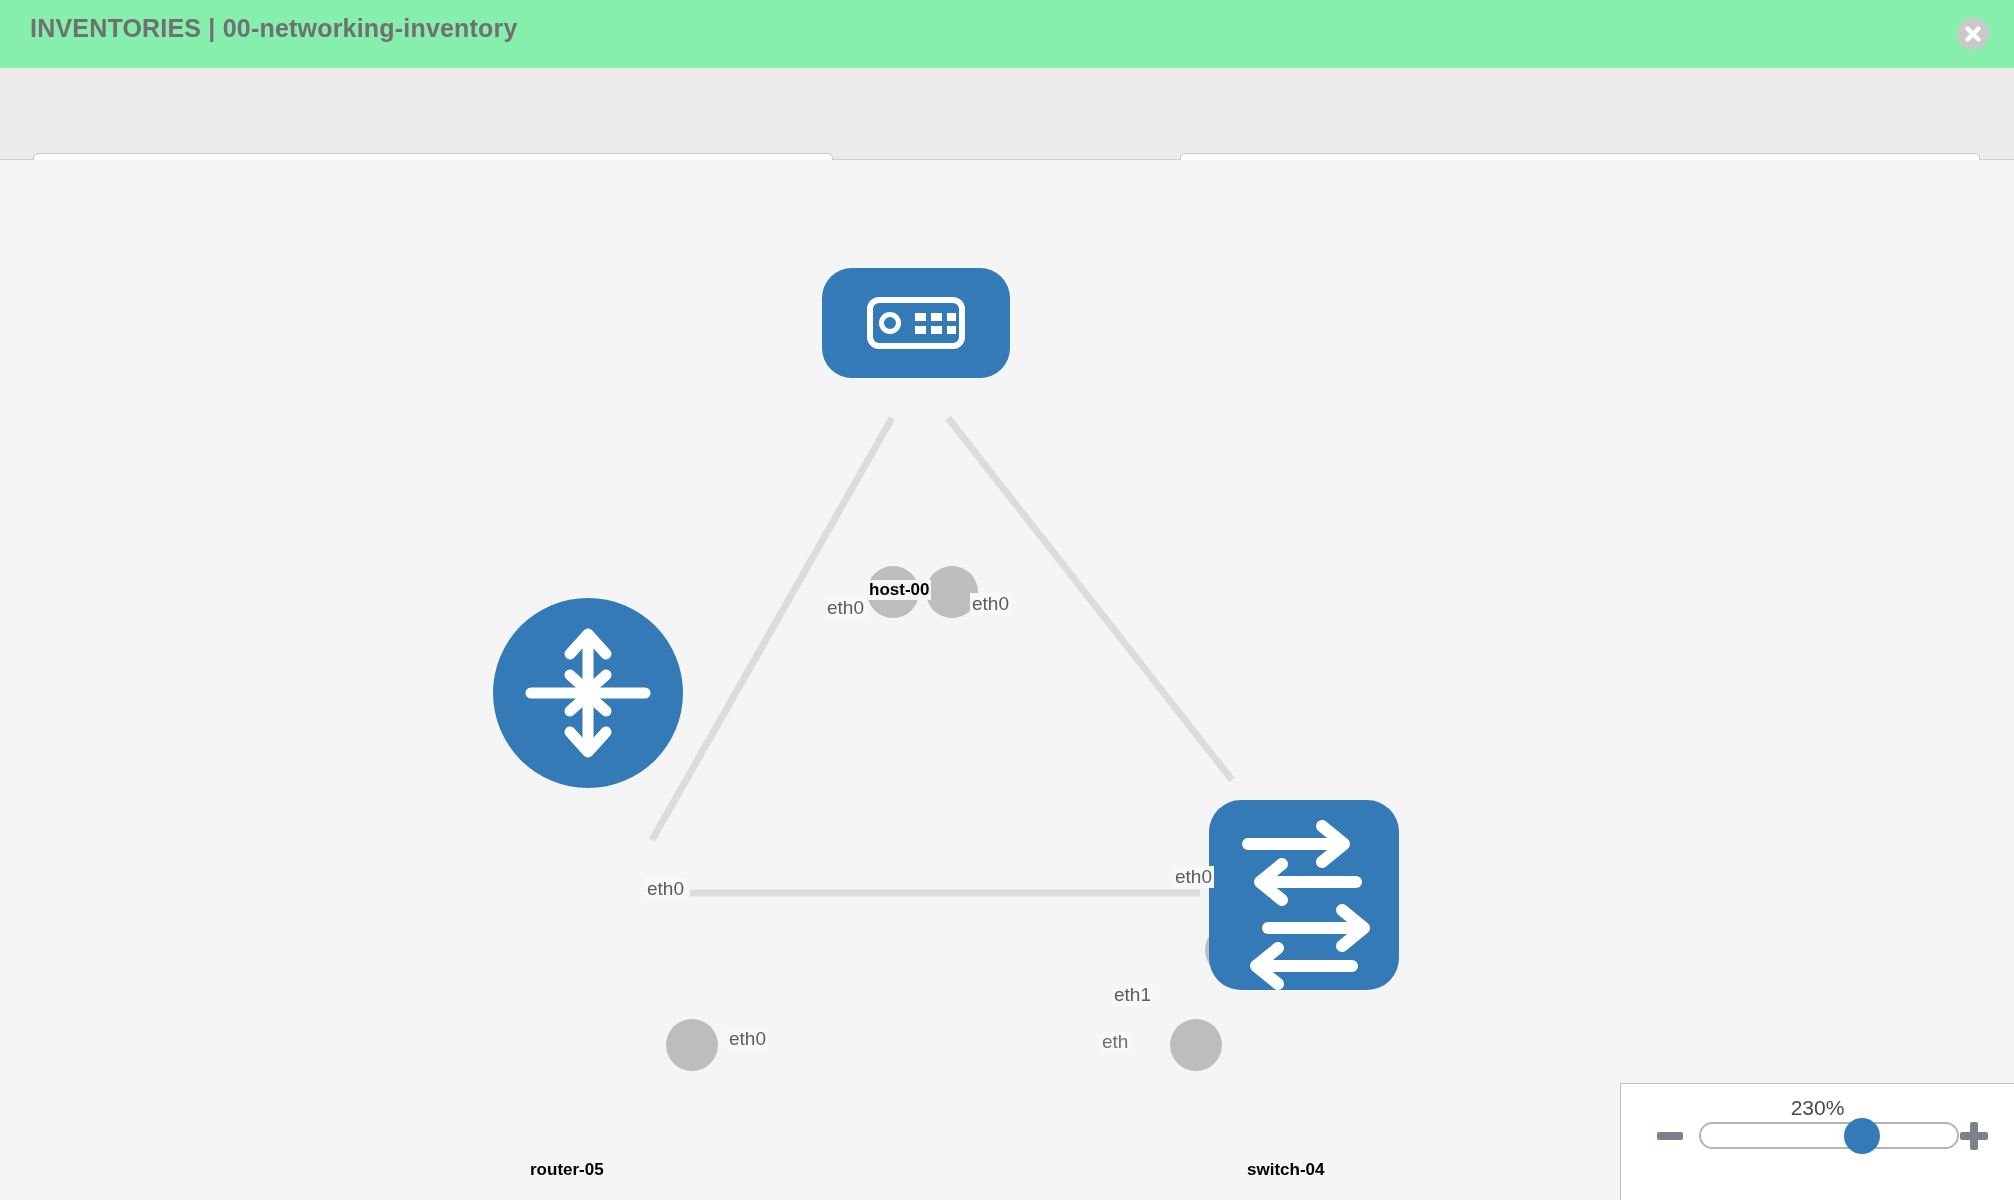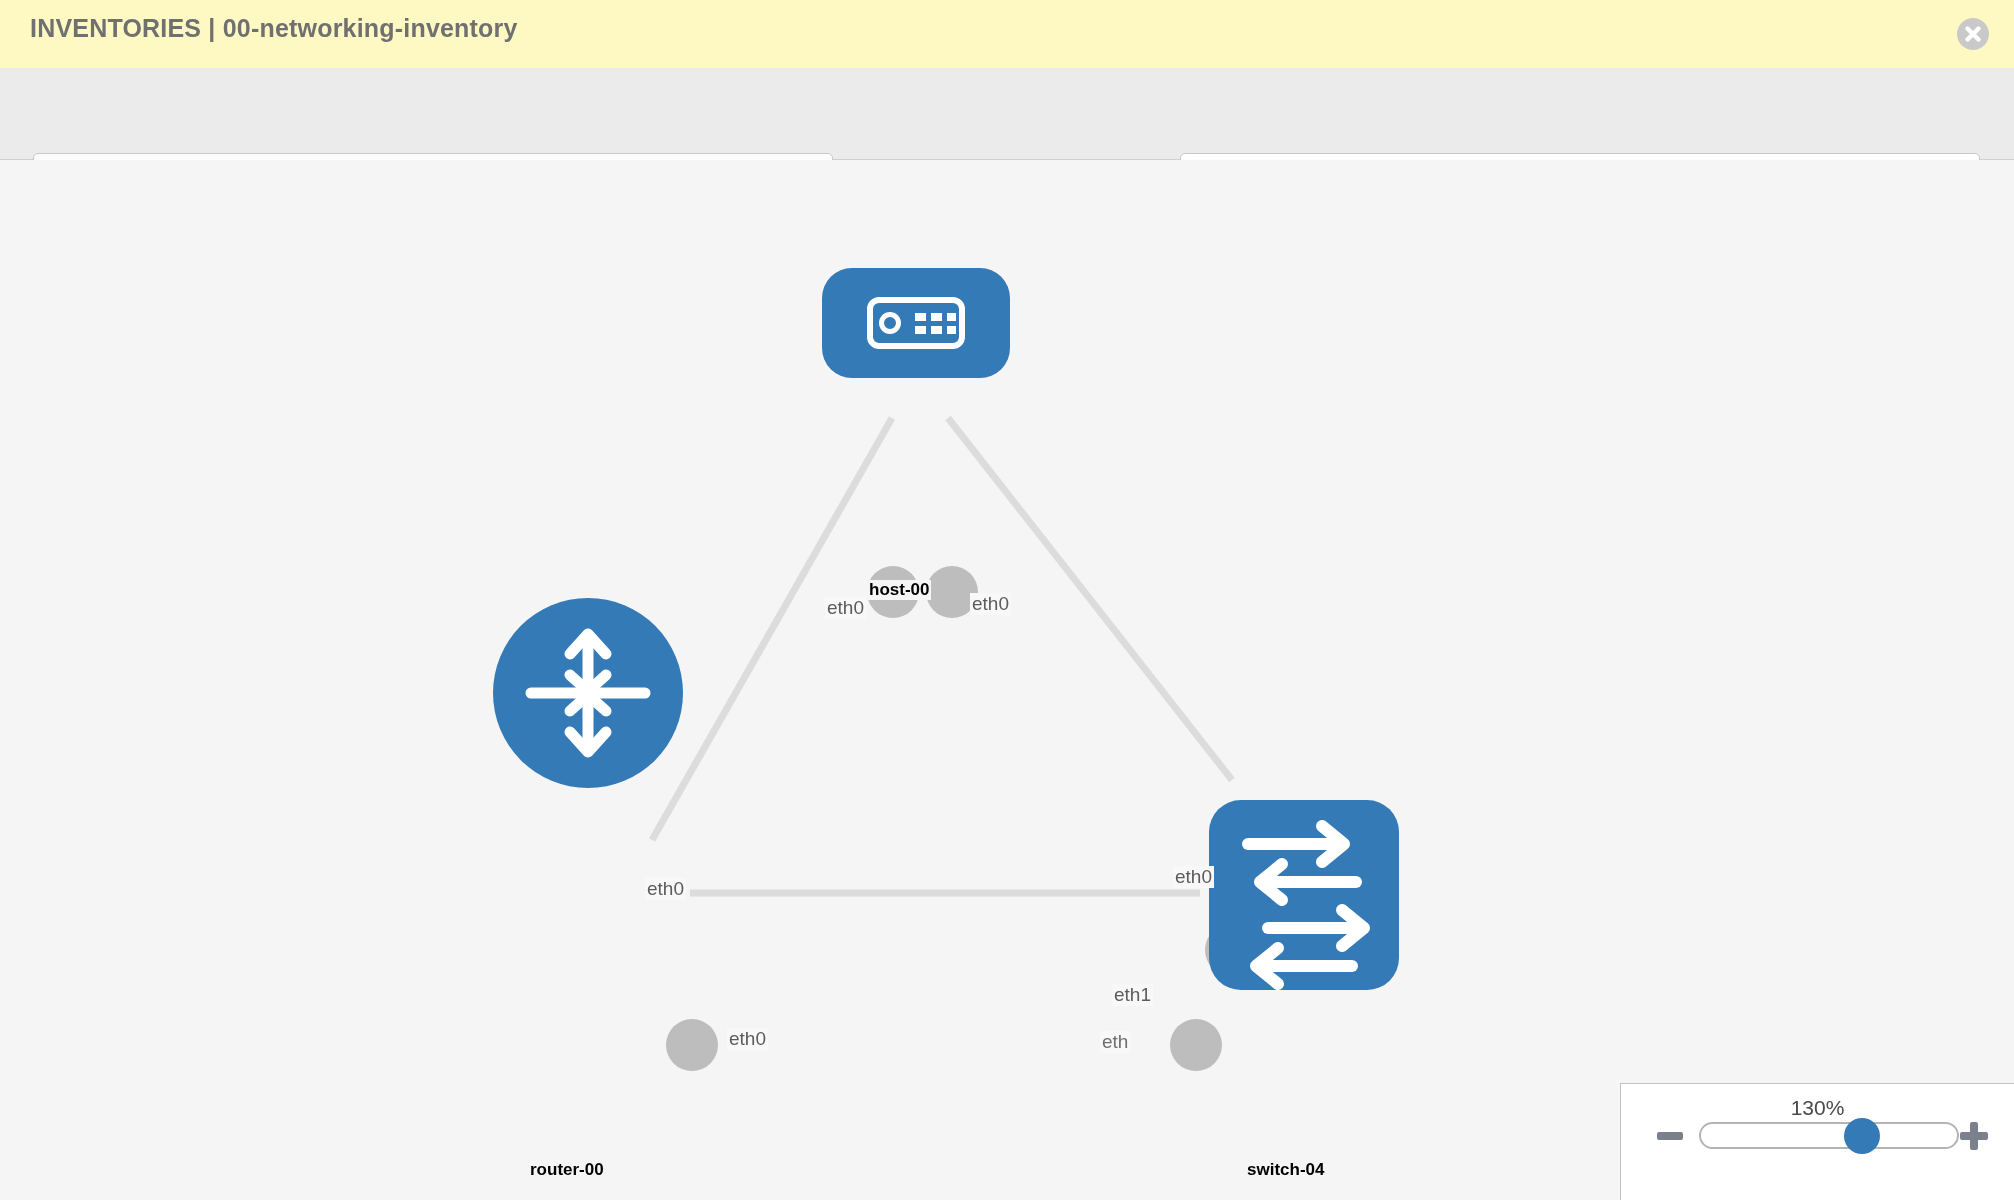--- a/index.html
+++ b/index.html
@@ -16,21 +16,21 @@
     width: 2014px;
     height: 1200px;
     background: #ffffff;
   }
 
   
   .header {
     position: absolute;
     left: 0; top: 0;
     width: 2014px; height: 84px;
-    background: #fef9c3;
+    background: #86efac;
     border-bottom: 1px solid #d7d7d7;
   }
   .header-title {
     position: absolute;
     left: 30px; top: 14px;
     font-size: 25px;
     font-weight: bold;
     color: #707070;
     letter-spacing: .2px;
     white-space: nowrap;
@@ -315,26 +315,26 @@
     <span class="edge-label" style="left:1173px; top:706px;">eth0</span>
 
     <span class="edge-label" style="left:727px; top:868px;">eth0</span>
 
     <span class="edge-label" style="left:1100px; top:871px; color:#6f6f6f;">eth</span>
 
     <span class="edge-label" style="left:1112px; top:824px;">eth1</span>
 
     <span class="node-label" style="left:867px; top:420px; background:#f5f5f5;">host-00</span>
 
-    <span class="node-label" style="left:528px; top:1000px;">router-00</span>
+    <span class="node-label" style="left:528px; top:1000px;">router-05</span>
 
     <span class="node-label" style="left:1245px; top:1000px;">switch-04</span>
 
     <div class="zoom-panel" style="left:0; top:0; position:absolute; left:1620px; top:923px;">
-      <div class="zoom-value">130%</div>
+      <div class="zoom-value">230%</div>
       <div class="zoom-minus"></div>
       <div class="zoom-track">
         <div class="zoom-thumb" id="zoom-thumb" style="left: 63%;"></div>
       </div>
       <div class="zoom-plus"></div>
     </div>
 
   </div>
 </div>
 

